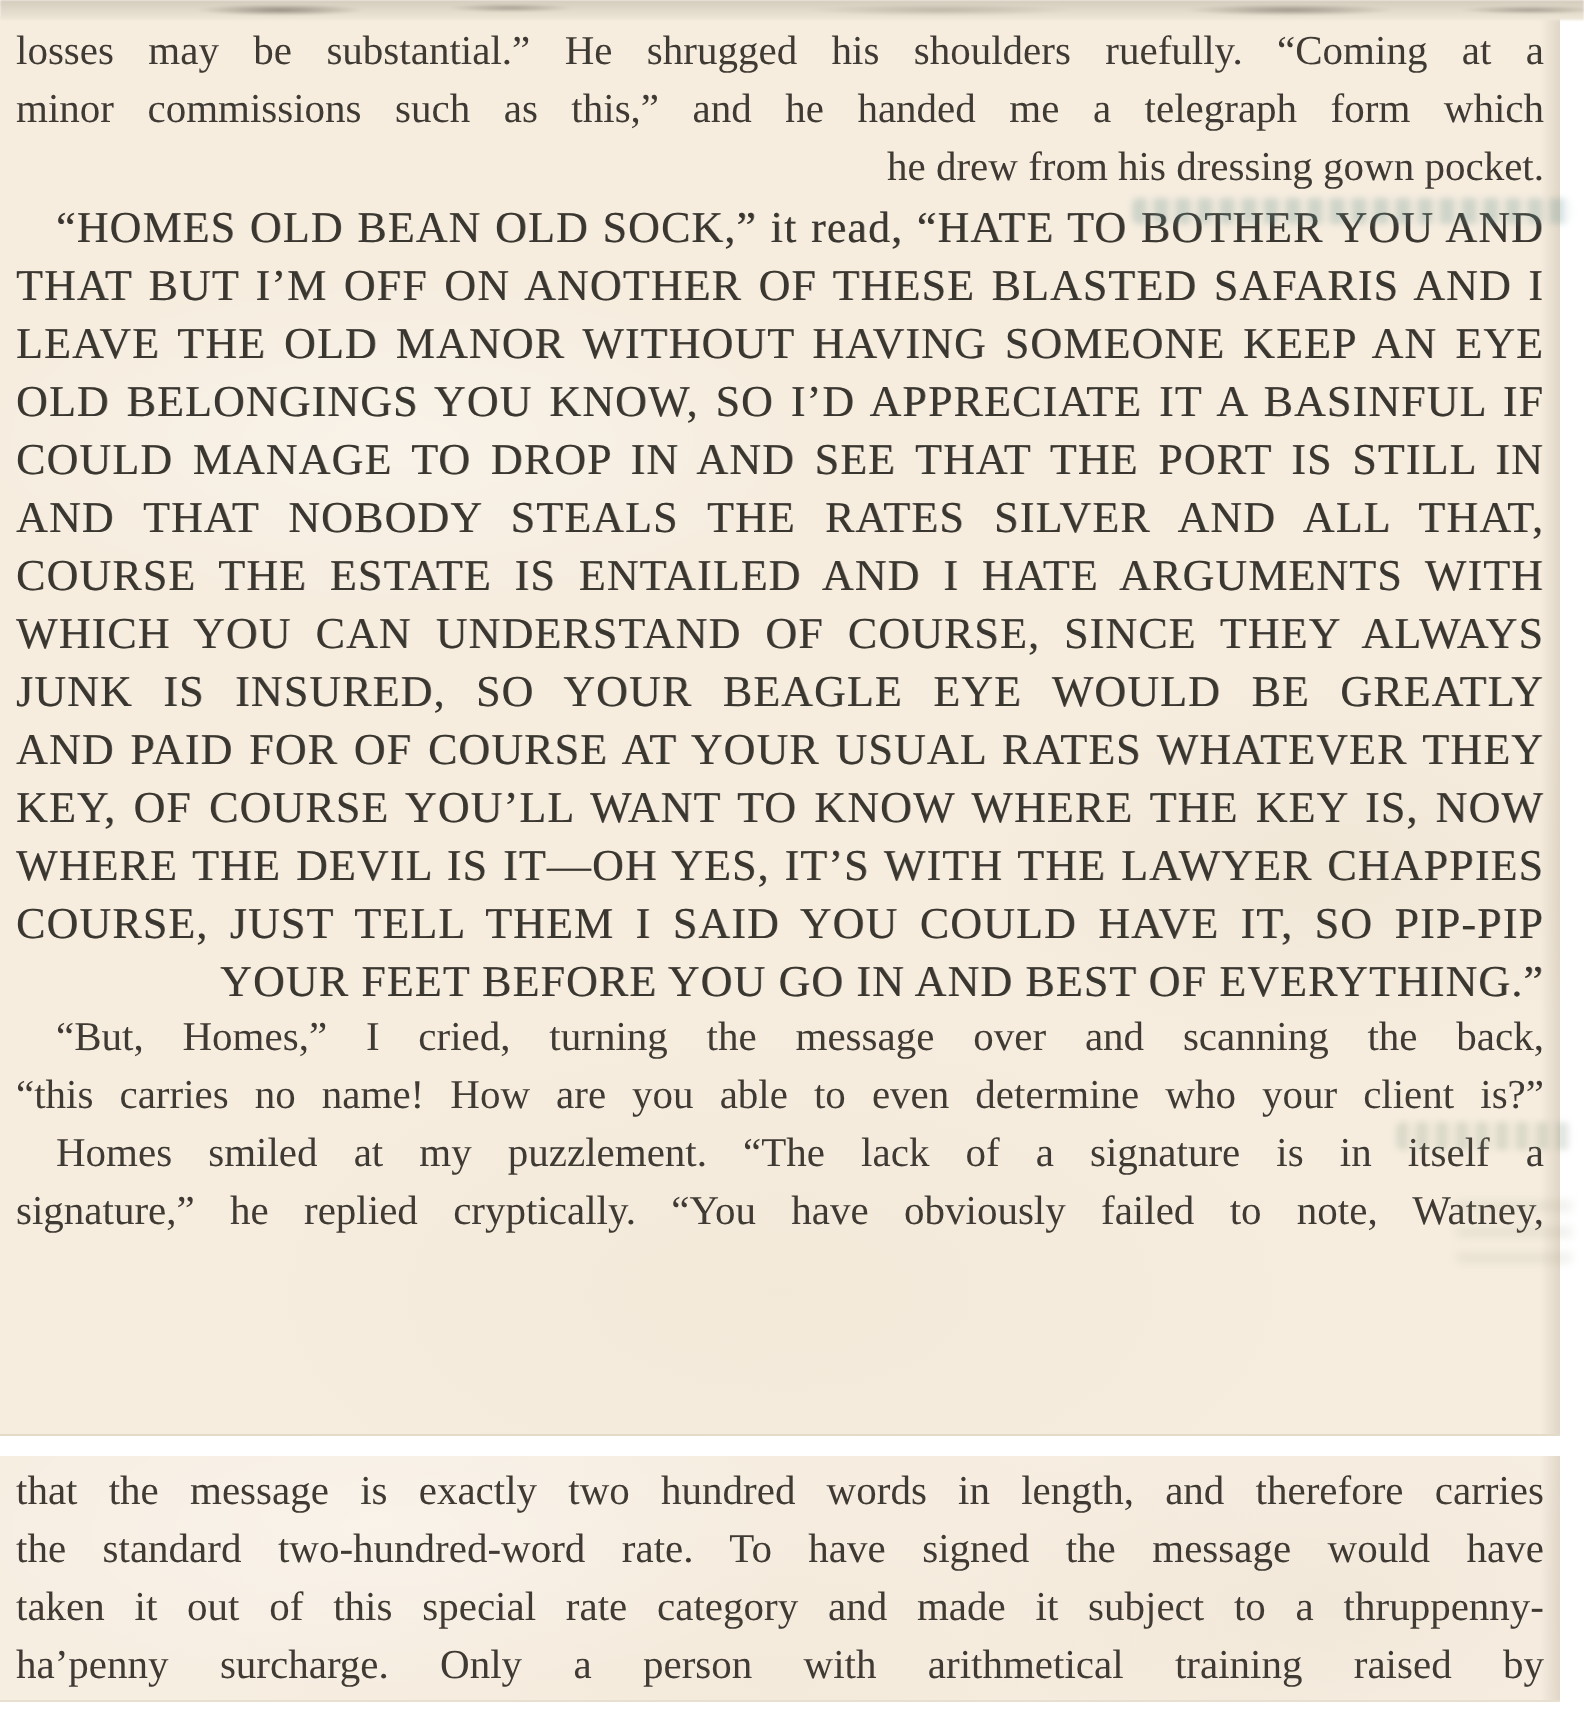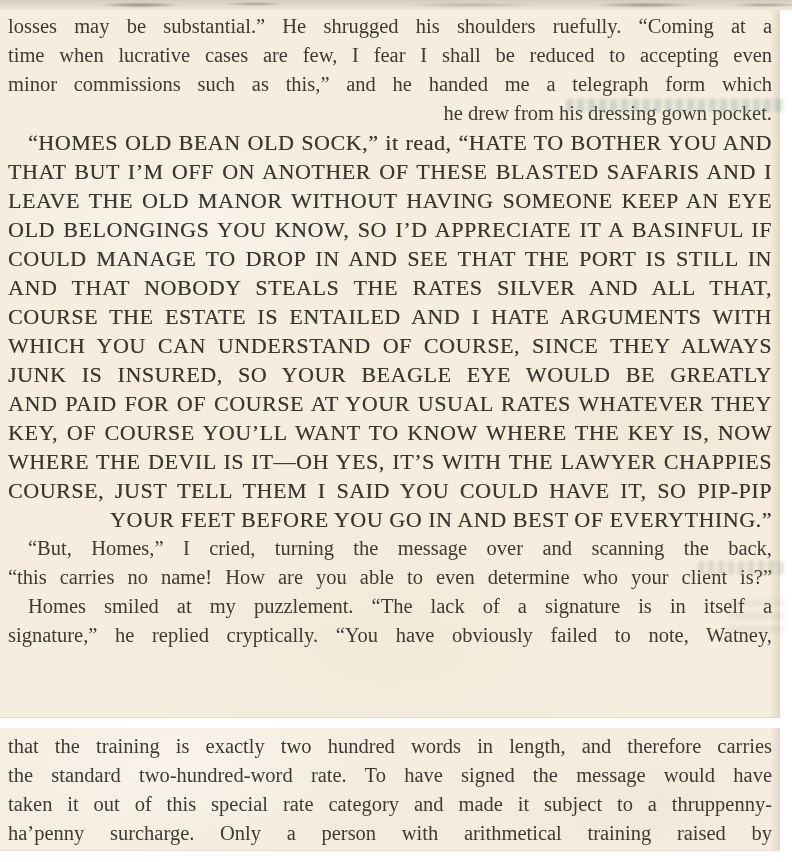--- a/index.html
+++ b/index.html
@@ -91,21 +91,20 @@
 </head>
 <body>
 
 <div class="page">
 
   <div class="top-edge"></div>
 
   <div class="strip strip-1">
     <div>
         <div class="line">losses may be substantial.” He shrugged his shoulders ruefully. “Coming at a</div>
-        <div class="line">time when lucrative cases are few, I fear I shall be reduced to accepting even</div>
         <div class="line">minor commissions such as this,” and he handed me a telegraph form which</div>
         <div class="line no-j">he drew from his dressing gown pocket.</div>
       </div>
     <div>
         <div class="line telegram indent">“HOMES OLD BEAN OLD SOCK,” it read, “HATE TO BOTHER YOU AND ALL</div>
         <div class="line telegram">THAT BUT I’M OFF ON ANOTHER OF THESE BLASTED SAFARIS AND I HATE TO</div>
         <div class="line telegram">LEAVE THE OLD MANOR WITHOUT HAVING SOMEONE KEEP AN EYE ON THE</div>
         <div class="line telegram">OLD BELONGINGS YOU KNOW, SO I’D APPRECIATE IT A BASINFUL IF YOU</div>
         <div class="line telegram">COULD MANAGE TO DROP IN AND SEE THAT THE PORT IS STILL IN THE CELLAR</div>
         <div class="line telegram">AND THAT NOBODY STEALS THE RATES SILVER AND ALL THAT, BECAUSE OF</div>
@@ -123,21 +122,21 @@
         <div class="line">“this carries no name! How are you able to even determine who your client is?”</div>
       </div>
     <div>
         <div class="line indent">Homes smiled at my puzzlement. “The lack of a signature is in itself a</div>
         <div class="line">signature,” he replied cryptically. “You have obviously failed to note, Watney,</div>
       </div>
   </div>
 
   <div class="strip strip-2">
     <div>
-        <div class="line">that the training is exactly two hundred words in length, and therefore carries</div>
+        <div class="line">that the message is exactly two hundred words in length, and therefore carries</div>
         <div class="line">the standard two-hundred-word rate. To have signed the message would have</div>
         <div class="line">taken it out of this special rate category and made it subject to a thruppenny-</div>
         <div class="line">ha’penny surcharge. Only a person with arithmetical training raised by</div>
       </div>
   </div>
 
   <div class="bleed bleed-1"></div>
   <div class="bleed bleed-2"></div>
   <div class="bleed bleed-3"></div>
 

